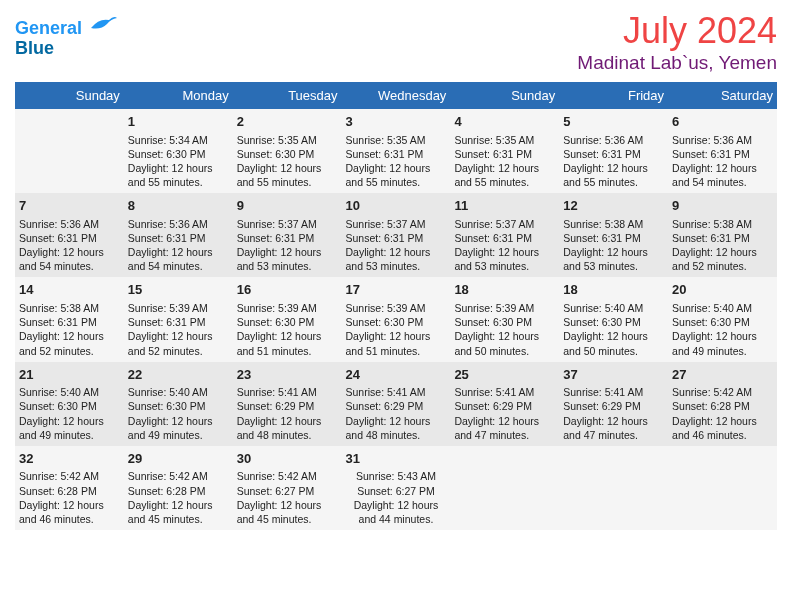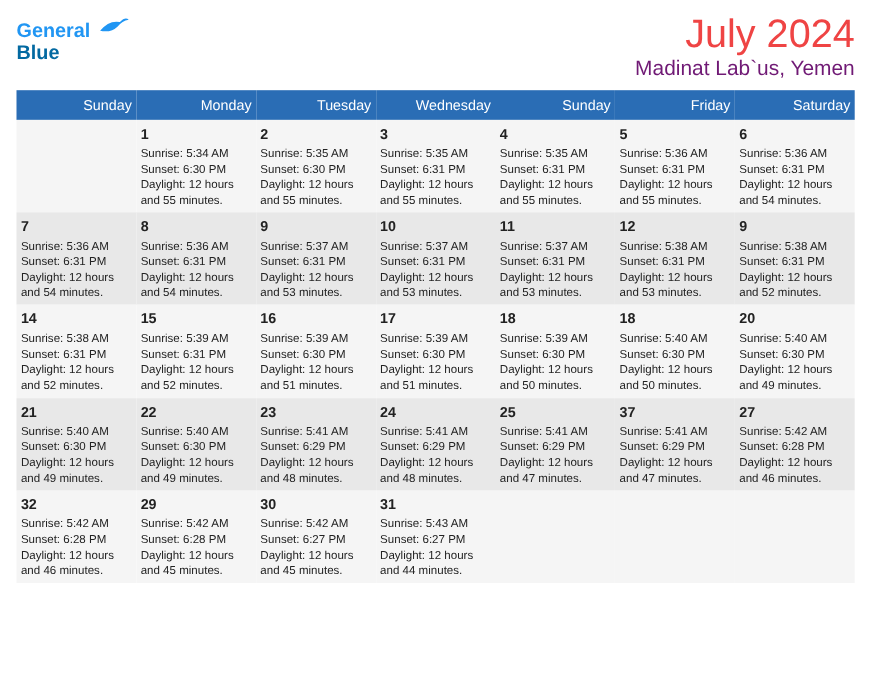--- a/index.html
+++ b/index.html
@@ -340,21 +340,21 @@
           </td>
           <td>
             <span class="day-num">30</span>
             <div class="day-info" style="white-space: pre-line;">Sunrise: 5:42 AM
 Sunset: 6:27 PM
 Daylight: 12 hours
 and 45 minutes.</div>
           </td>
           <td>
             <span class="day-num">31</span>
-            <div class="day-info" style="white-space: pre-line;">Sunrise: 5:43 AM
+            <div class="day-info" style="white-space: pre-line; text-align: center;">Sunrise: 5:43 AM
 Sunset: 6:27 PM
 Daylight: 12 hours
 and 44 minutes.</div>
           </td>
           <td></td>
           <td></td>
           <td></td>
         </tr>
       </tbody>
   </table>

